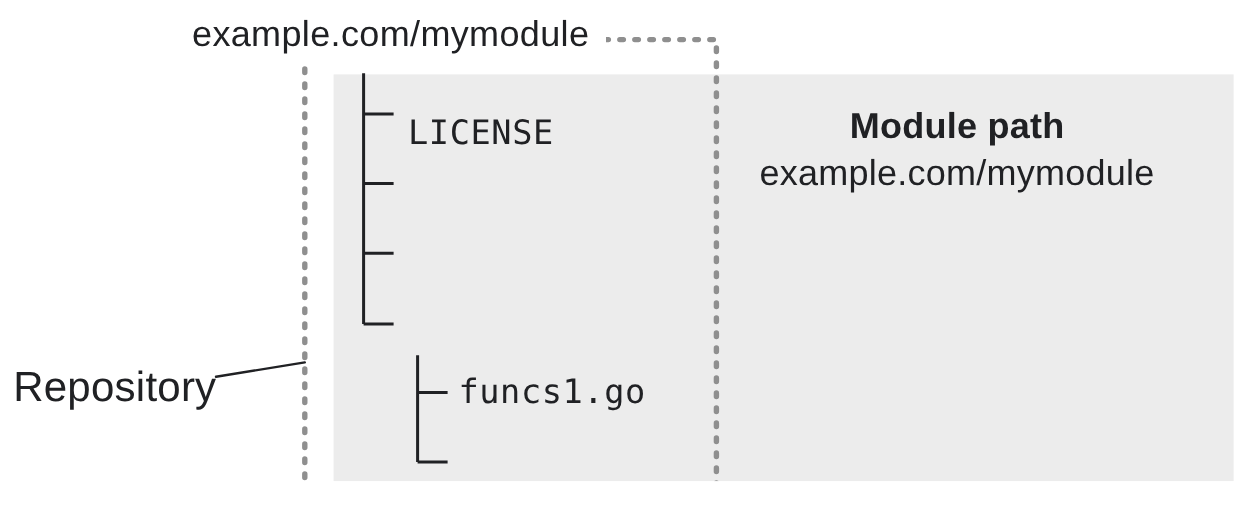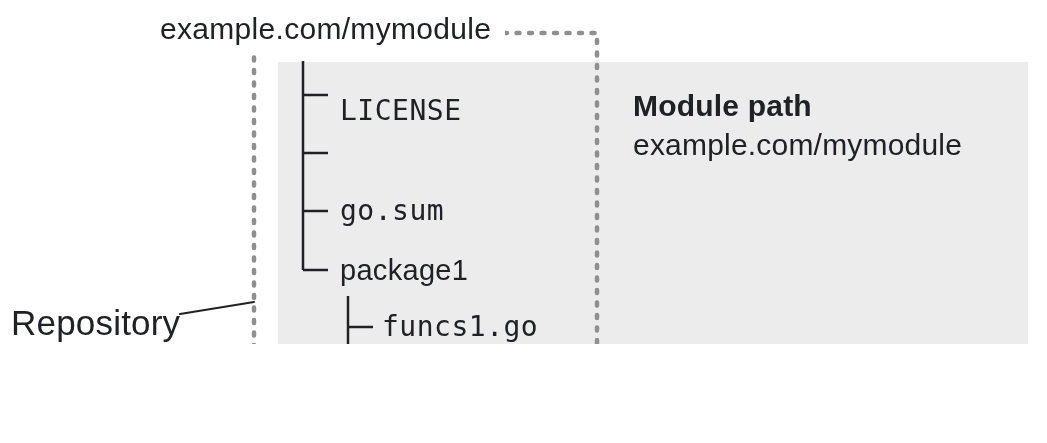--- a/index.html
+++ b/index.html
@@ -7,21 +7,21 @@
     --panel-bg: #ececec;
     --dashed-border: #8f8f8f;
     --tree-line: #202124;
     --text: #202124;
   }
   * { margin: 0; padding: 0; box-sizing: border-box; }
   html, body { background: var(--background); }
   .stage {
     position: relative;
     width: 1047px;
-    height: 344px;
+    height: 401px;
     background: var(--background);
     overflow: hidden;
     font-family: "Liberation Sans", "DejaVu Sans", sans-serif;
     color: var(--text);
   }
   .panel {
     position: absolute;
     left: 278px; top: 62px;
     width: 750px; height: 353px;
     background: var(--panel-bg);
@@ -69,20 +69,21 @@
   .tree-item.sans {
     font-family: "Liberation Sans", "DejaVu Sans", sans-serif;
     font-size: 29px;
     letter-spacing: 0.3px;
   }
   .module-path-block {
     left: 633px; top: 86px;
     font-size: 30px;
     line-height: 39px;
     letter-spacing: 0.2px;
+    text-align: center;
   }
   .module-path-heading { font-weight: bold; }
   .repository-label {
     left: 11px; top: 303px;
     font-size: 35px;
     letter-spacing: 0.2px;
   }
 </style>
 </head>
 <body>
@@ -98,22 +99,20 @@
     <path class="tree-line" d="M303 61 V270 M303 95 H328 M303 153 H328 M303 211 H328 M303 270 H328"></path>
 
     <path class="tree-line" d="M348 296 V385 M348 327 H373 M348 385 H373"></path>
 
     <path class="pointer-line" d="M180 314 L254 302"></path>
   </svg>
 
   <span class="txt repo-title">example.com/mymodule</span>
 
   <span class="txt tree-item" style="left:340px; top:92px;">LICENSE</span>
-  <span class="txt tree-item" style="left:340px; top:192px;">go.sum</span>
-  <span class="txt tree-item sans" style="left:340px; top:251px;">package1</span>
   <span class="txt tree-item" style="left:382px; top:308px;">funcs1.go</span>
 
   <div class="txt module-path-block">
     <div class="module-path-heading">Module path</div>
     <div class="module-path-value">example.com/mymodule</div>
   </div>
 
   <span class="txt repository-label">Repository</span>
 
 </div>

